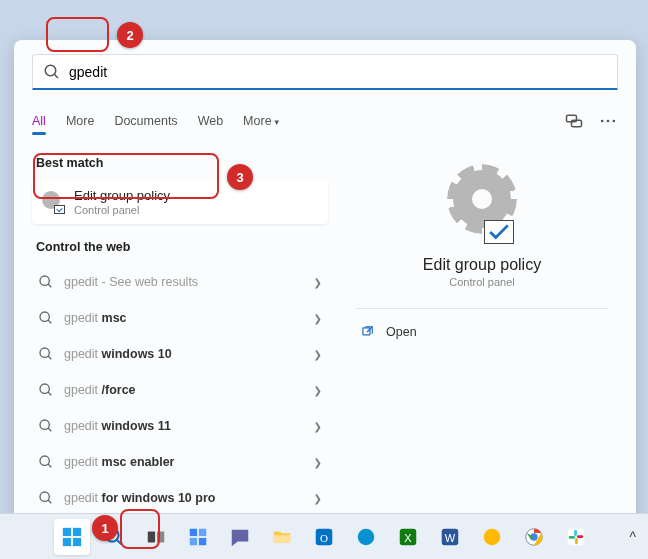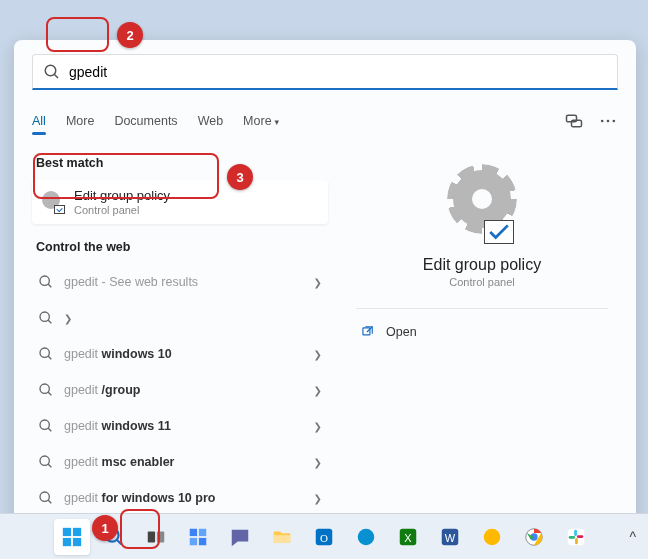--- a/index.html
+++ b/index.html
@@ -44,21 +44,21 @@
 .tabs {
   display: flex;
   align-items: center;
   padding: 0 18px;
   margin-top: 18px;
   gap: 20px;
   color: #555;
   font-size: 12.5px;
 }
 .tab { padding: 6px 0; cursor: pointer; position: relative; }
-.tab.active { color: #0369a1; font-weight: 400; }
+.tab.active { color: #a21caf; font-weight: 400; }
 .tab.active::after {
   content: "";
   position: absolute;
   left: 0; right: 0; bottom: -1px;
   height: 3px;
   background: #1b6ec2;
   border-radius: 2px;
 }
 .tab .chev { font-size: 9px; margin-left: 3px; }
 .tabs-right { margin-left: auto; display: flex; gap: 14px; align-items: center; }
@@ -254,20 +254,23 @@
     </div>
     <span class="chev">❯</span>
           </div>
           <div class="result-item web-item">
     <span style="width:16px;height:16px;color:#666;">
       <svg viewBox="0 0 24 24" fill="none" stroke="currentColor" stroke-width="2">
                 <circle cx="10" cy="10" r="7"></circle>
                 <line x1="20" y1="20" x2="15" y2="15"></line>
               </svg>
     </span>
+    <div class="result-main">
+      <div class="result-title"><span class="dim">gpedit </span><b>msc</b><span class="dim hint"></span></div>
+    </div>
     <span class="chev">❯</span>
           </div>
           <div class="result-item web-item">
     <span style="width:16px;height:16px;color:#666;">
       <svg viewBox="0 0 24 24" fill="none" stroke="currentColor" stroke-width="2">
                 <circle cx="10" cy="10" r="7"></circle>
                 <line x1="20" y1="20" x2="15" y2="15"></line>
               </svg>
     </span>
     <div class="result-main">
@@ -276,21 +279,21 @@
     <span class="chev">❯</span>
           </div>
           <div class="result-item web-item">
     <span style="width:16px;height:16px;color:#666;">
       <svg viewBox="0 0 24 24" fill="none" stroke="currentColor" stroke-width="2">
                 <circle cx="10" cy="10" r="7"></circle>
                 <line x1="20" y1="20" x2="15" y2="15"></line>
               </svg>
     </span>
     <div class="result-main">
-      <div class="result-title"><span class="dim">gpedit </span><b>/group</b><span class="dim hint"></span></div>
+      <div class="result-title"><span class="dim">gpedit </span><b>/force</b><span class="dim hint"></span></div>
     </div>
     <span class="chev">❯</span>
           </div>
           <div class="result-item web-item">
     <span style="width:16px;height:16px;color:#666;">
       <svg viewBox="0 0 24 24" fill="none" stroke="currentColor" stroke-width="2">
                 <circle cx="10" cy="10" r="7"></circle>
                 <line x1="20" y1="20" x2="15" y2="15"></line>
               </svg>
     </span>

